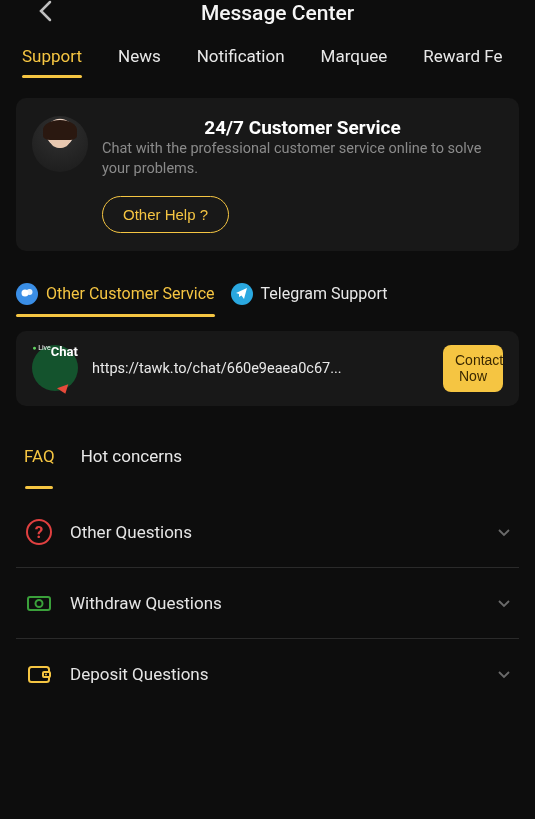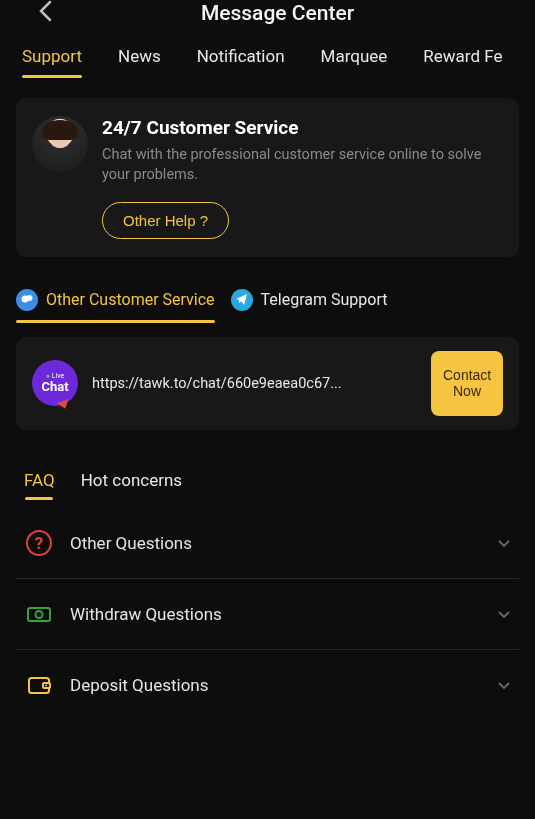--- a/index.html
+++ b/index.html
@@ -99,21 +99,21 @@
   width: 34px;
   height: 20px;
   background: #2a1810;
   border-radius: 50% 50% 20% 20%;
 }
 .svc-body { flex: 1; }
 .svc-title {
   font-size: 19px;
   font-weight: 700;
   color: #fff;
-  margin-bottom: 6px;
+  text-align: center;
 }
 .svc-desc {
   font-size: 14.5px;
   color: #8a8a8a;
   line-height: 1.4;
   margin-bottom: 16px;
 }
 .need-help-btn {
   display: inline-block;
   border: 1.5px solid #f5c542;
@@ -176,24 +176,23 @@
   display: flex;
   align-items: center;
   gap: 14px;
   margin-top: 14px;
   padding: 14px 16px;
 }
 .chat-logo {
   width: 46px;
   height: 46px;
   border-radius: 50%;
-  background: #6d28d9;
-  display: flex;
-  flex-direction: column;
-  align-items: center;
+  background: #14532d;
+  display: flex;
+  flex-direction: row;
   justify-content: center;
   flex-shrink: 0;
   position: relative;
 }
 .chat-logo::after {
   content: "";
   position: absolute;
   bottom: -3px;
   right: 8px;
   width: 0;
@@ -229,37 +228,37 @@
   color: #e8e8e8;
   white-space: nowrap;
   overflow: hidden;
   text-overflow: ellipsis;
 }
 .contact-btn {
   background: #f5c542;
   color: #3a2800;
   border: none;
   border-radius: 8px;
-  padding: 16px 12px;
+  padding: 7px 12px;
   font-size: 14px;
   cursor: pointer;
   text-align: center;
   line-height: 1.2;
-  width: 72px;
+  width: 60px;
 }
 .faq-tabs {
   display: flex;
   gap: 26px;
   margin-top: 40px;
   padding: 0 8px;
 }
 .faq-tab {
   font-size: 17px;
   color: #e8e8e8;
-  padding-bottom: 10px;
+  padding-bottom: 23px;
   cursor: pointer;
   position: relative;
 }
 .faq-tab.active {
   color: #f5c542;
 }
 .faq-tab.active::after {
   content: "";
   position: absolute;
   bottom: 0;

